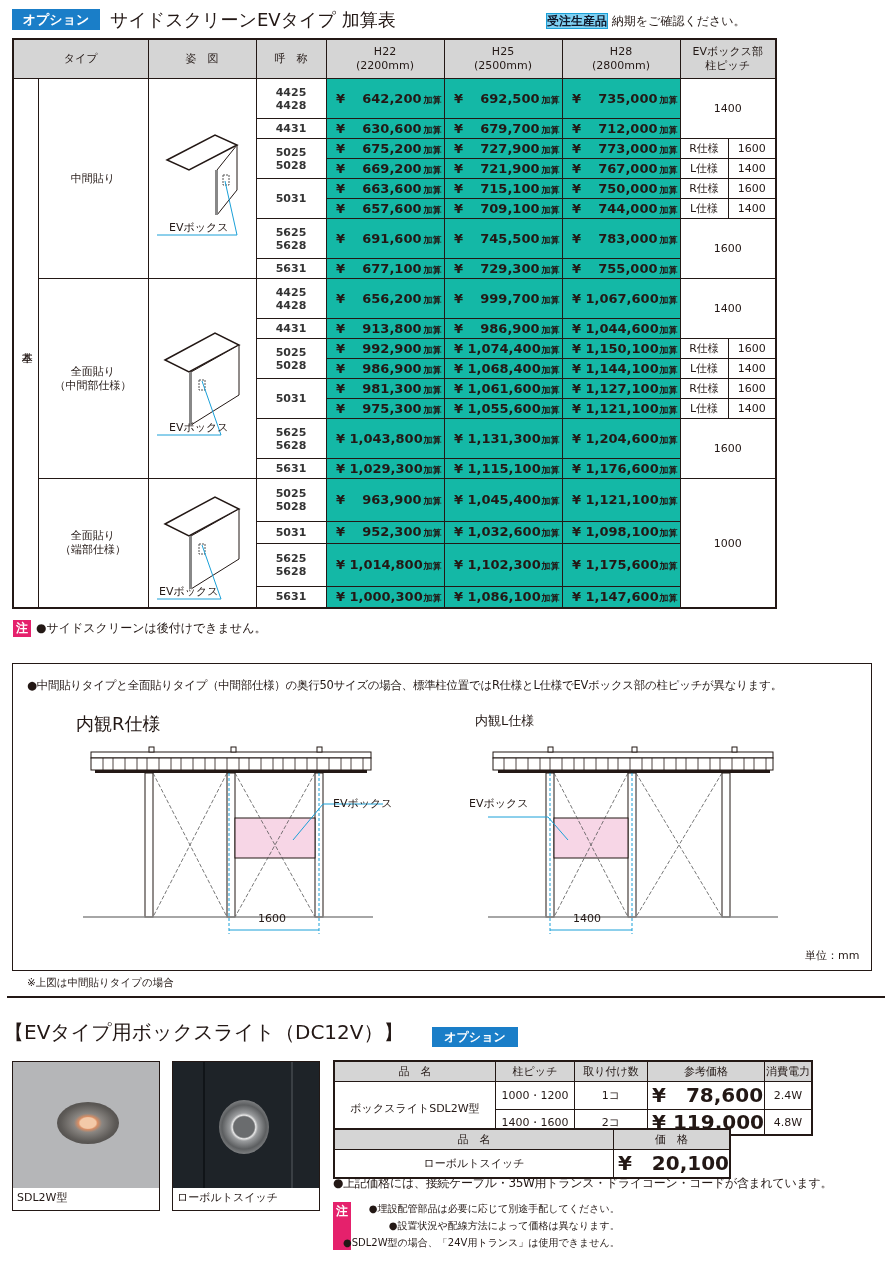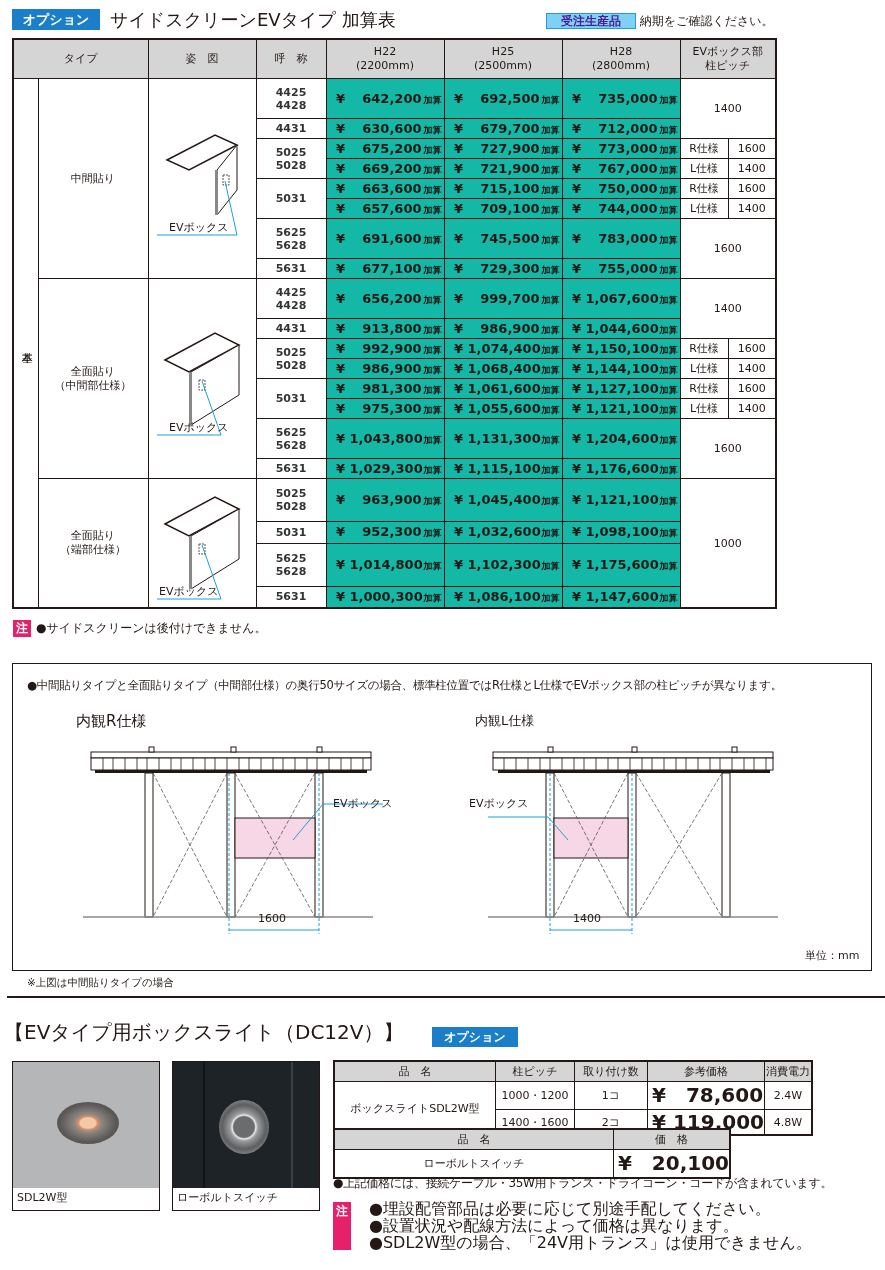--- a/index.html
+++ b/index.html
@@ -1,21 +1,21 @@
 <!DOCTYPE html>
 <html><head>
 <meta charset="utf-8">
 <style>
   html,body{margin:0;padding:0;background:#fff;}
   body{width:885px;height:1270px;position:relative;overflow:hidden;font-family:"DejaVu Sans","Liberation Sans",sans-serif;color:#231815;}
   .abs{position:absolute;}
   .badge{background:#1a7ec8;color:#fff;font-size:13px;line-height:21px;text-align:center;font-weight:bold;}
   .title{font-size:18px;text-align:center;}
   .order{font-size:12px;}
-  .order .tag{background:#7fd0f2;color:#4c1d95;border:1px solid #1aa0d8;padding:0 14px;font-weight:bold;}
+  .order .tag{background:#7fd0f2;color:#0f172a;border:1px solid #1aa0d8;padding:0 0;font-weight:bold;}
   table.main{position:absolute;left:12px;top:38px;border-collapse:collapse;font-size:11px;}
   table.main td,table.main th{border:1px solid #231815;padding:0;text-align:center;vertical-align:middle;}
   table.main th{background:#d5d5d5;font-weight:normal;height:38px;line-height:14px;font-size:11px;}
   table.main{border:2px solid #231815;}
   td.price{background:#14b8a6;font-weight:bold;font-size:13px;white-space:nowrap;text-align:left;padding:0 2px 0 5px !important;margin-top:36px;}
   td.price .y{display:inline-block;width:18px;}
   td.price .v{display:inline-block;width:72px;text-align:right;}
   td.price .k{font-size:9px;font-weight:bold;margin-left:2px;}
   td.code{font-size:11px;font-weight:bold;color:#333;line-height:13px;}
   td.pitch{font-size:11px;}
@@ -236,21 +236,21 @@
         <td class="price"><span class="y">¥</span><span class="v">1,147,600</span><span class="k">加算</span></td>
       </tr>
     </tbody>
 </table>
 
 <div class="abs note-tag" style="left:13px;top:620px;width:18px;height:17px;line-height:17px;">注</div>
 <div class="abs" style="left:36px;top:620px;font-size:12px;">●サイドスクリーンは後付けできません。</div>
 
 <div class="abs diagram-box" style="left:12px;top:663px;width:858px;height:306px;">
   <div class="abs" style="left:14px;top:14px;font-size:11.5px;white-space:nowrap;letter-spacing:-0.3px;">●中間貼りタイプと全面貼りタイプ（中間部仕様）の奥行50サイズの場合、標準柱位置ではR仕様とL仕様でEVボックス部の柱ピッチが異なります。</div>
-  <div class="abs" style="left:63px;top:48px;font-size:15px;">内観R仕様</div>
+  <div class="abs" style="left:63px;top:48px;font-size:18px;">内観R仕様</div>
   <div class="abs" style="left:462px;top:48px;font-size:13px;">内観L仕様</div>
 
   <svg class="abs" style="left:70px;top:80px;" width="300" height="200" viewBox="0 0 300 200">
     <rect x="8" y="8" width="280" height="6" fill="#fff" stroke="#231815"></rect>
     <rect x="8" y="14" width="280" height="12" fill="#fff" stroke="#231815"></rect>
     <g stroke="#231815" stroke-width="0.8">
       <line x1="20" y1="14" x2="20" y2="26"></line>
         <line x1="30" y1="14" x2="30" y2="26"></line>
         <line x1="42" y1="14" x2="42" y2="26"></line>
         <line x1="54" y1="14" x2="54" y2="26"></line>
@@ -411,17 +411,17 @@
   </tr>
   <tr>
     <td>ローボルトスイッチ</td>
     <td class="bold-price" style="white-space:pre;">¥　20,100</td>
   </tr>
 </tbody>
   </table>
 
 <div class="abs" style="left:333px;top:1175px;font-size:12px;white-space:nowrap;letter-spacing:-0.3px;">●上記価格には、接続ケーブル・35W用トランス・ドライコーン・コードが含まれています。</div>
 <div class="abs note-tag" style="left:333px;top:1202px;width:18px;height:48px;line-height:18px;">注</div>
-<div class="abs" style="left:369px;top:1200px;font-size:16px;line-height:17px;">
+<div class="abs" style="left:343px;top:1200px;font-size:10px;line-height:17px;text-align:right;">
   <div>●埋設配管部品は必要に応じて別途手配してください。</div>
   <div>●設置状況や配線方法によって価格は異なります。</div>
   <div>●SDL2W型の場合、「24V用トランス」は使用できません。</div>
 </div>
 
 </body></html>

